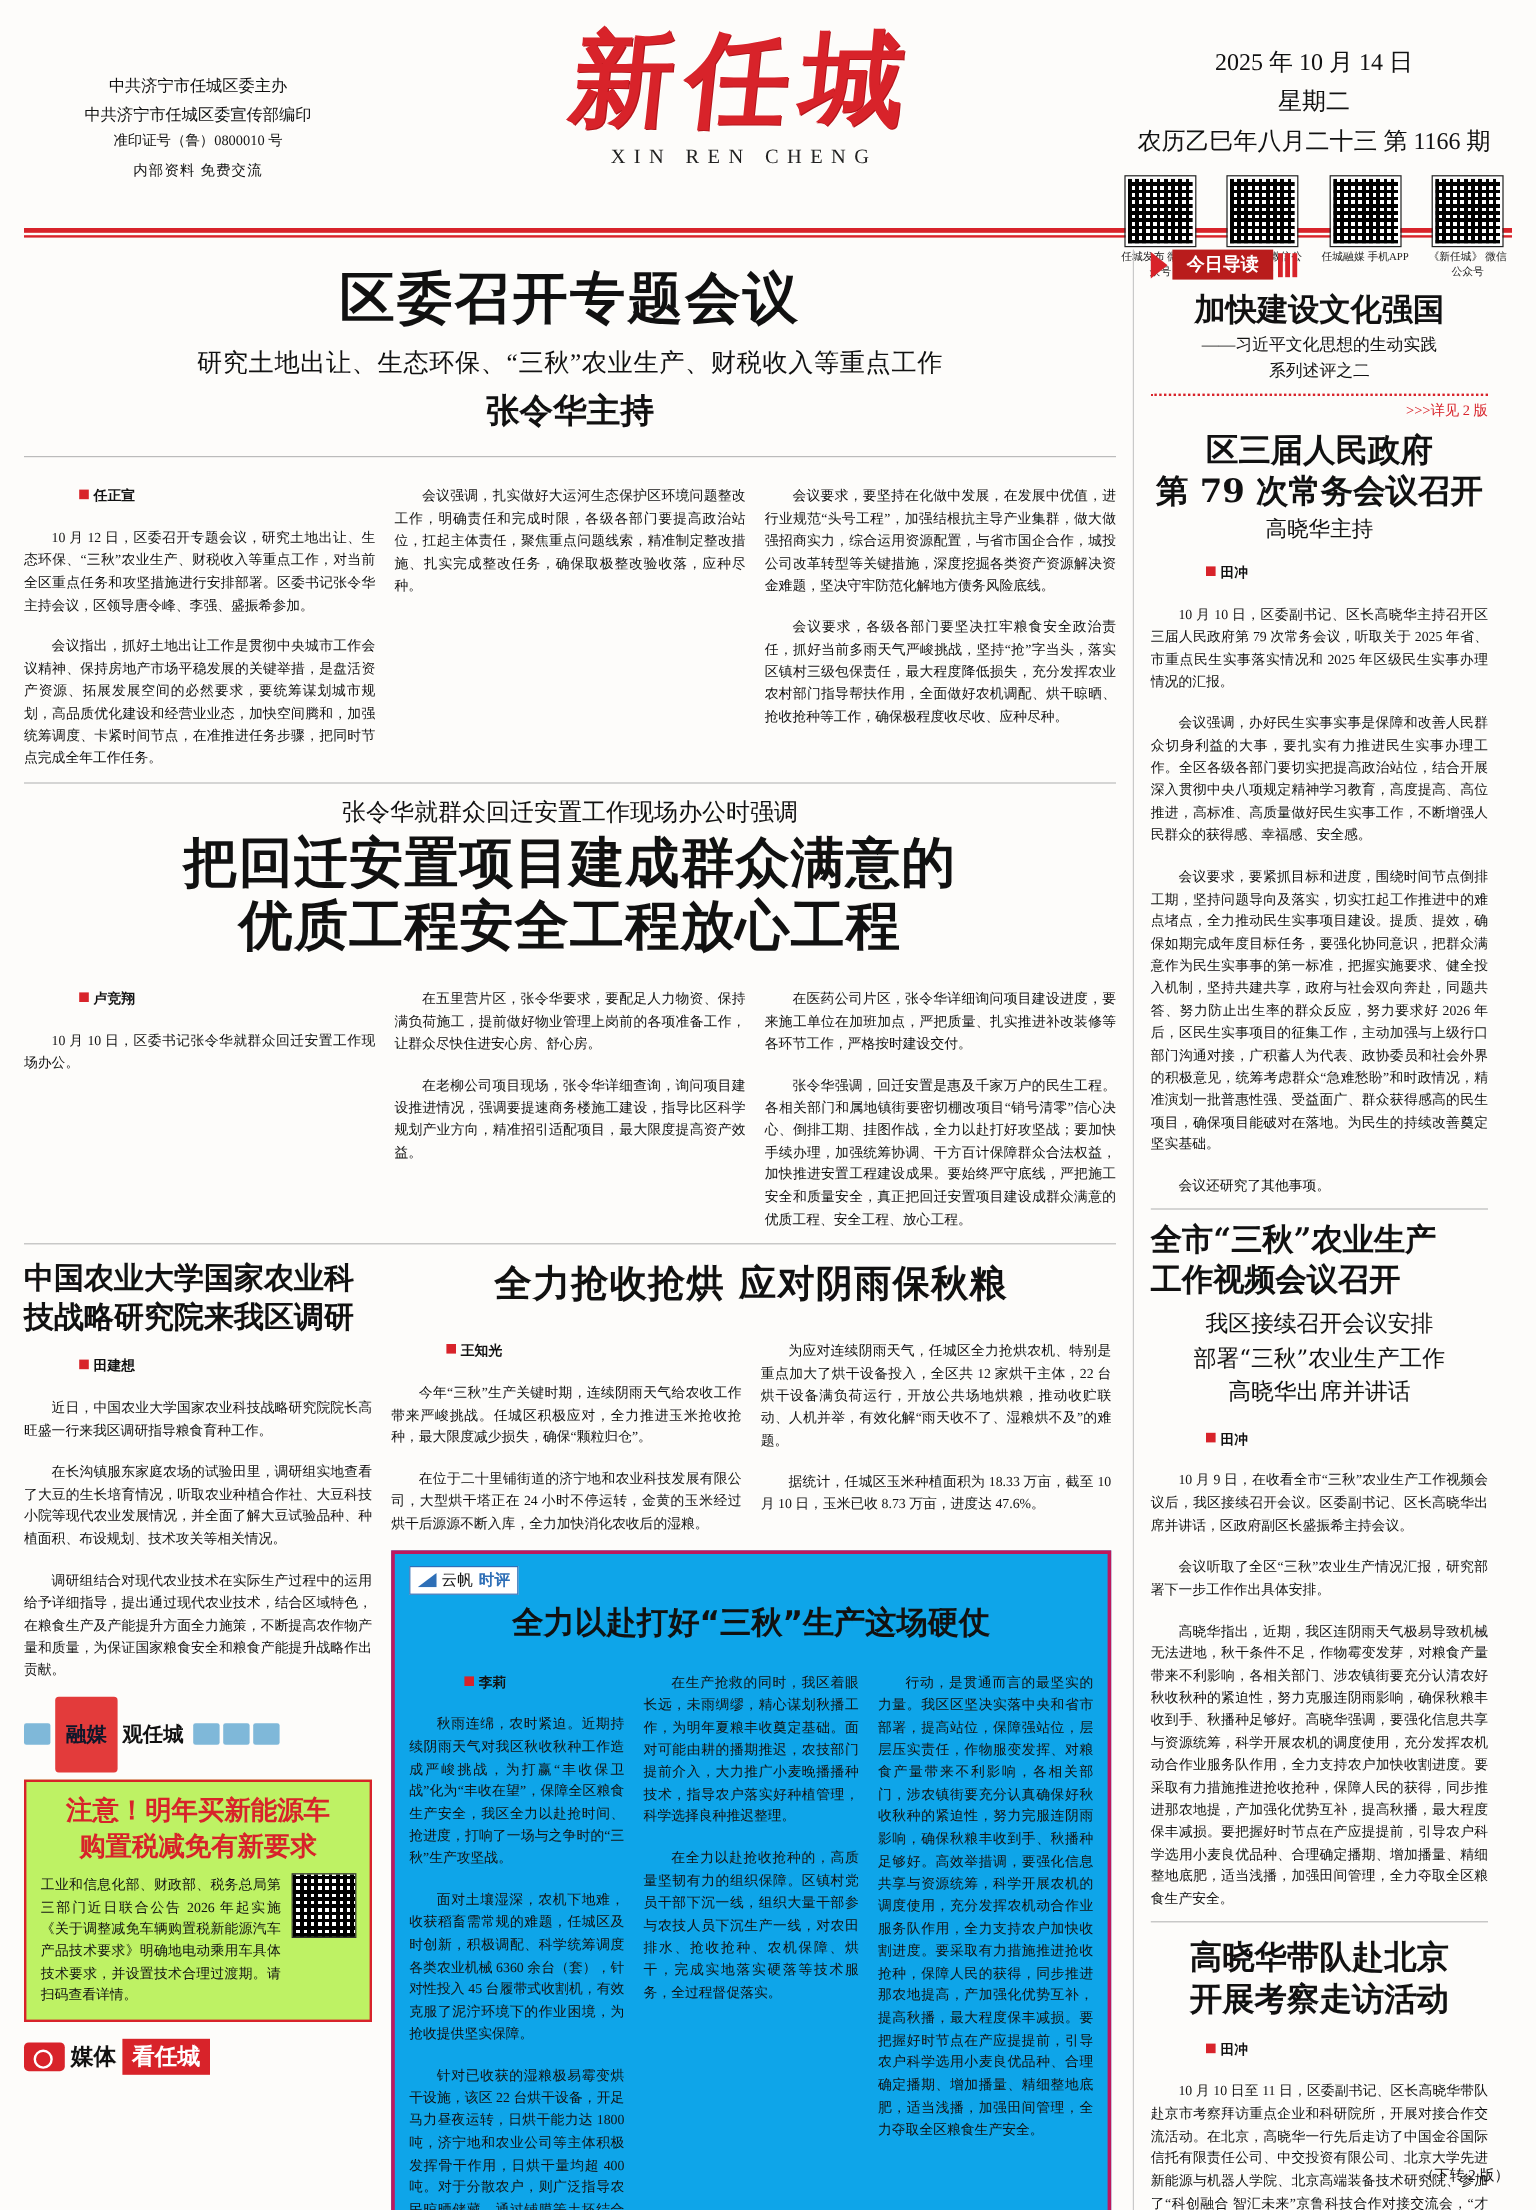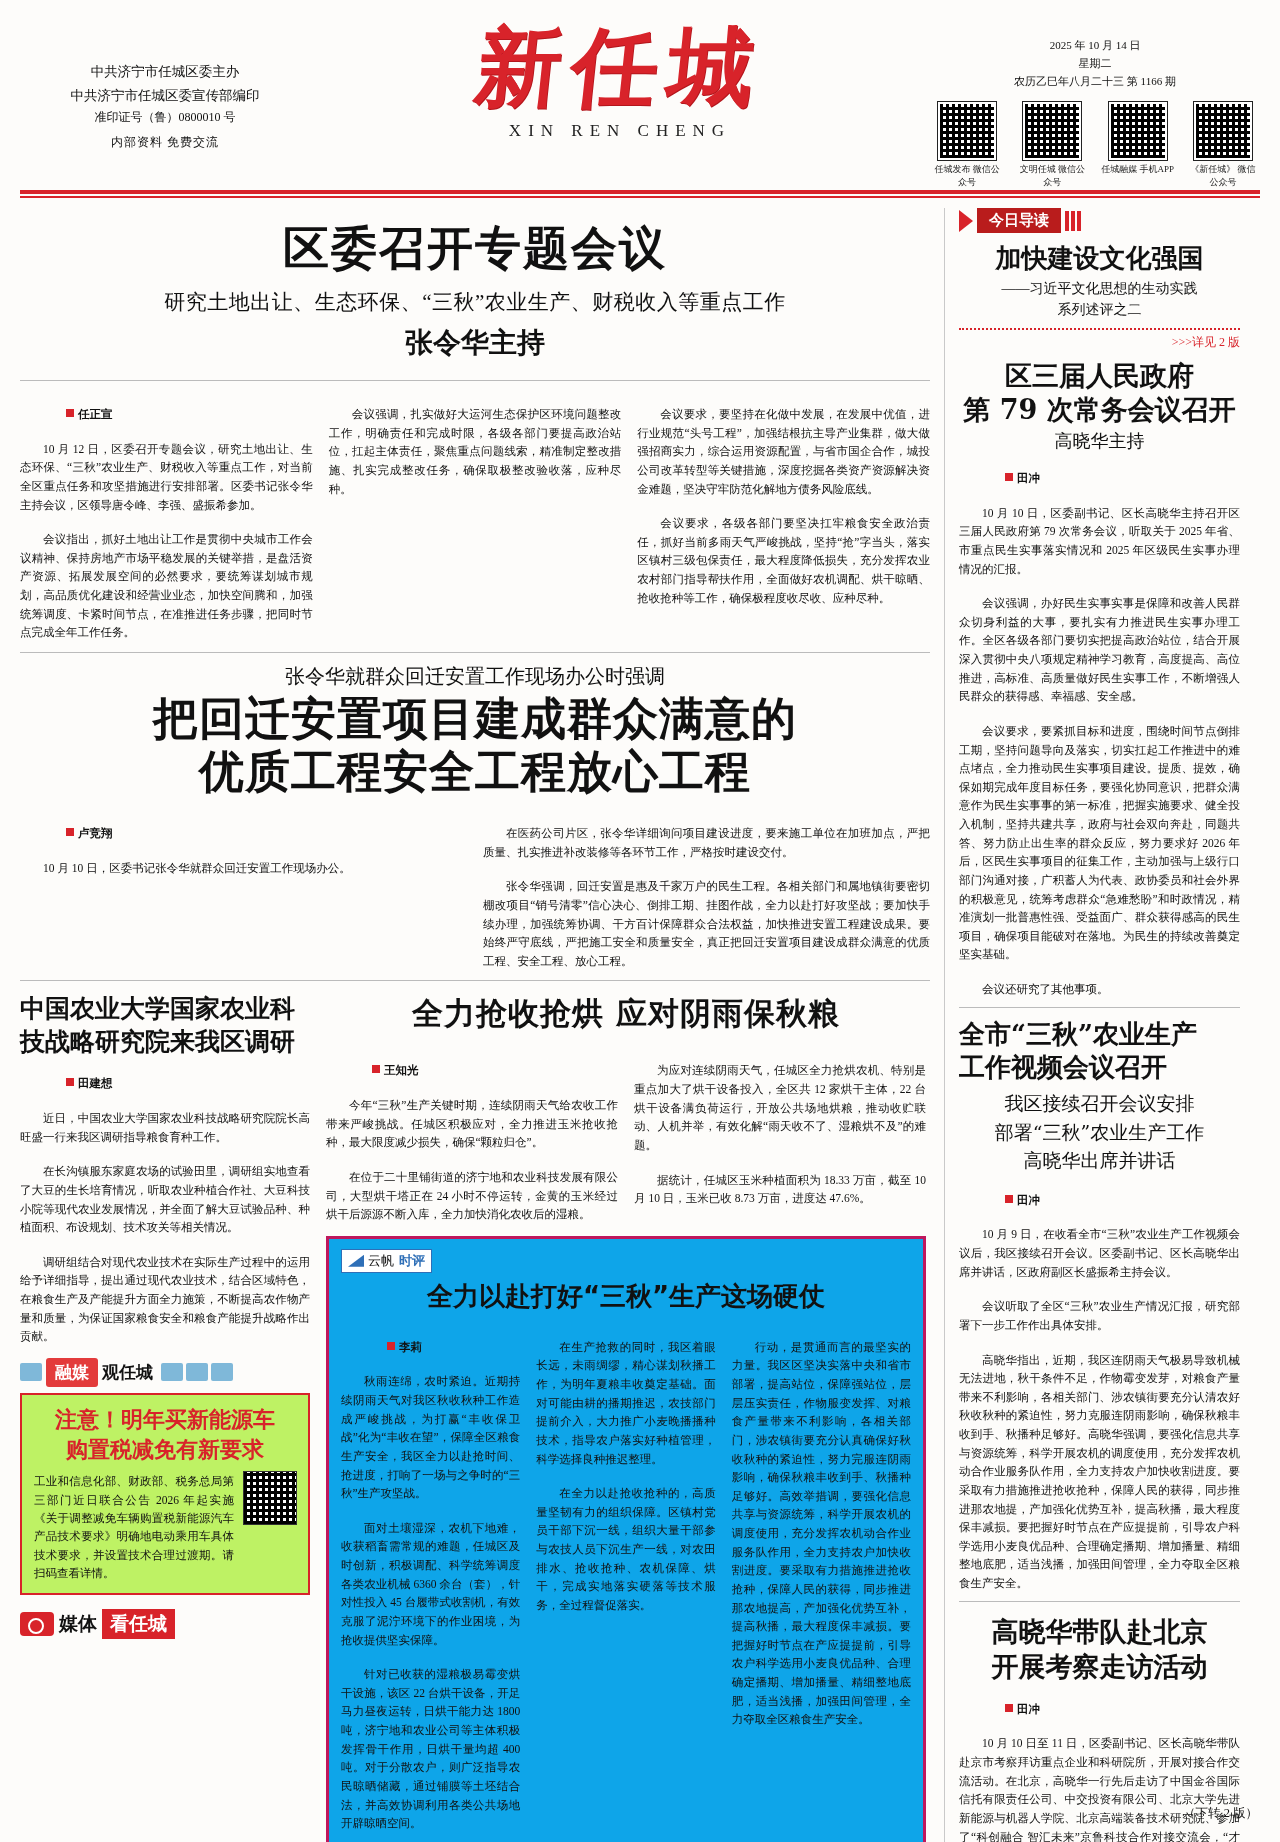--- a/index.html
+++ b/index.html
@@ -22,21 +22,21 @@
   .mh-center { flex:1; text-align:center; position:relative; padding-top:6px; }
   .logo-cn {
     font-family:"DejaVu Serif", serif;
     font-size:86px; font-weight:bold; color:#d8232a;
     letter-spacing:10px; line-height:1.1;
     transform:skewX(-6deg);
     text-shadow:1px 1px 0 #b3161c;
   }
   .logo-en { font-size:17px; letter-spacing:7px; color:#222; margin-top:6px; font-family:"Liberation Serif", serif; }
   .mh-right { width:330px; text-align:center; padding-top:22px; }
-  .mh-date { font-size:11px; line-height:1.65; }
+  .mh-date { font-size:20px; line-height:1.65; }
   .qr-row { display:flex; justify-content:space-between; margin-top:12px; }
   .qr-item { width:74px; text-align:center; }
   .qr-box { width:58px; height:58px; margin:0 auto 3px; background:
       repeating-linear-gradient(0deg,#000 0 3px,#fff 3px 6px),
       repeating-linear-gradient(90deg,#000 0 3px,transparent 3px 6px);
       background-blend-mode:multiply; border:2px solid #fff; outline:1px solid #222; }
   .qr-cap { font-size:9px; line-height:1.35; color:#222; }
 
   .rule-red { height:4px; background:#d8232a; margin:6px 0 2px; }
   .rule-red2 { height:2px; background:#d8232a; margin-bottom:10px; }
@@ -78,21 +78,21 @@
   .combox { border:3px solid #be185d; margin-top:10px; padding:10px 12px 8px; background:#0ea5e9; }
   .combox-head { display:flex; align-items:center; gap:6px; margin-bottom:6px; }
   .badge-yf { display:flex; align-items:center; border:1px solid #2e6fb7; background:#fff; padding:2px 6px; font-size:13px; }
   .badge-yf .sail { width:16px; height:12px; background:#2e6fb7; clip-path:polygon(0 100%,100% 100%,100% 0); margin-right:4px; }
   .badge-yf .t2 { color:#2e6fb7; font-weight:bold; margin-left:5px; }
   .combox h4 { text-align:center; font-size:26px; font-family:"DejaVu Sans", sans-serif; font-weight:bold; margin:4px 0 8px; }
 
   
   .promo { margin-top:12px; }
   .rongmei { display:flex; align-items:center; gap:4px; }
-  .rm-pill { background:#e33b3b; color:#ffffff; font-weight:bold; font-size:17px; padding:3px 9px; border-radius:3px; font-family:"DejaVu Sans", sans-serif; }
+  .rm-pill { background:#e33b3b; color:#0f172a; font-weight:bold; font-size:17px; padding:20px 9px; border-radius:3px; font-family:"DejaVu Sans", sans-serif; }
   .rm-text { font-size:17px; font-weight:bold; font-family:"DejaVu Sans", sans-serif; }
   .rm-icons { display:flex; gap:3px; margin-left:4px; }
   .rm-ic { width:22px; height:18px; background:#7fb8d9; border-radius:2px; }
   .redbox { border:2px solid #d8232a; background:#bef264; padding:10px 12px; margin-top:6px; }
   .redbox h4 { color:#d8232a; font-size:22px; text-align:center; margin:0 0 8px; line-height:1.35; font-family:"DejaVu Sans", sans-serif; font-weight:bold; }
   .redbox .txt { font-size:11.5px; line-height:1.6; text-align:justify; display:flex; gap:10px; }
   .mini-qr { width:52px; height:52px; flex:none; background:
       repeating-linear-gradient(0deg,#000 0 3px,#fff 3px 6px),
       repeating-linear-gradient(90deg,#000 0 3px,transparent 3px 6px);
       background-blend-mode:multiply; outline:1px solid #333; }
@@ -207,20 +207,24 @@
           <span>把回迁安置项目建成群众满意的</span><br>
           <span>优质工程安全工程放心工程</span>
         </h2>
       </div>
       <div class="body3">
         <div>
           <p class="para"><span class="tag"><span class="sq"></span><b>卢竞翔</b></span></p>
           <p class="para">10 月 10 日，区委书记张令华就群众回迁安置工作现场办公。</p>
         </div>
         <div>
+          <p class="para">在五里营片区，张令华要求，要配足人力物资、保持满负荷施工，提前做好物业管理上岗前的各项准备工作，让群众尽快住进安心房、舒心房。</p>
+          <p class="para">在老柳公司项目现场，张令华详细查询，询问项目建设推进情况，强调要提速商务楼施工建设，指导比区科学规划产业方向，精准招引适配项目，最大限度提高资产效益。</p>
+        </div>
+        <div>
           <p class="para">在医药公司片区，张令华详细询问项目建设进度，要来施工单位在加班加点，严把质量、扎实推进补改装修等各环节工作，严格按时建设交付。</p>
           <p class="para">张令华强调，回迁安置是惠及千家万户的民生工程。各相关部门和属地镇街要密切棚改项目“销号清零”信心决心、倒排工期、挂图作战，全力以赴打好攻坚战；要加快手续办理，加强统筹协调、干方百计保障群众合法权益，加快推进安置工程建设成果。要始终严守底线，严把施工安全和质量安全，真正把回迁安置项目建设成群众满意的优质工程、安全工程、放心工程。</p>
         </div>
       </div>
 
       <div class="hr-thin"></div>
 
       <div class="mid">
         <div class="mid-left">
           <h3>中国农业大学国家农业科技战略研究院来我区调研</h3>

